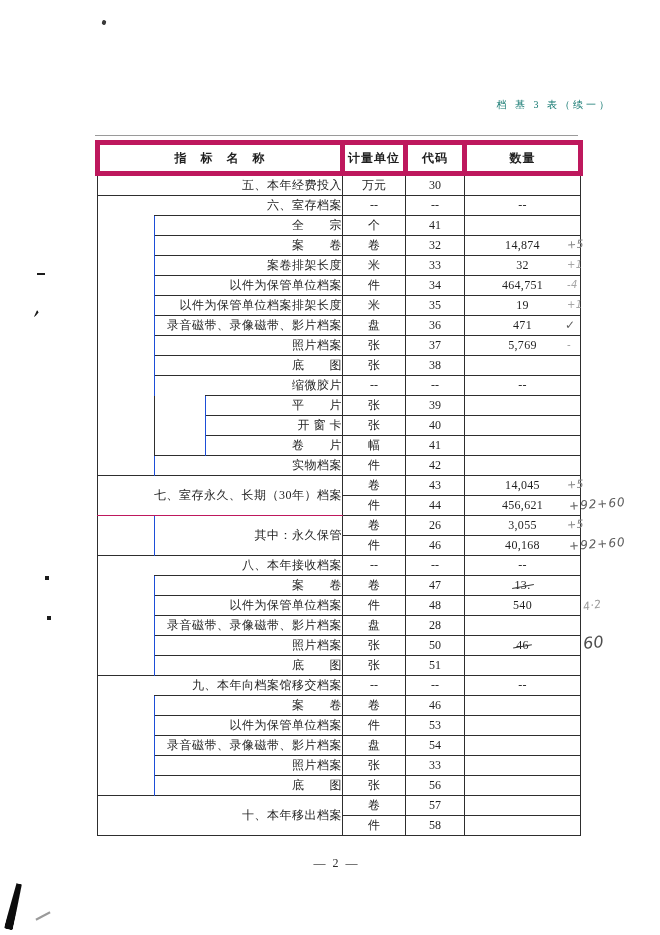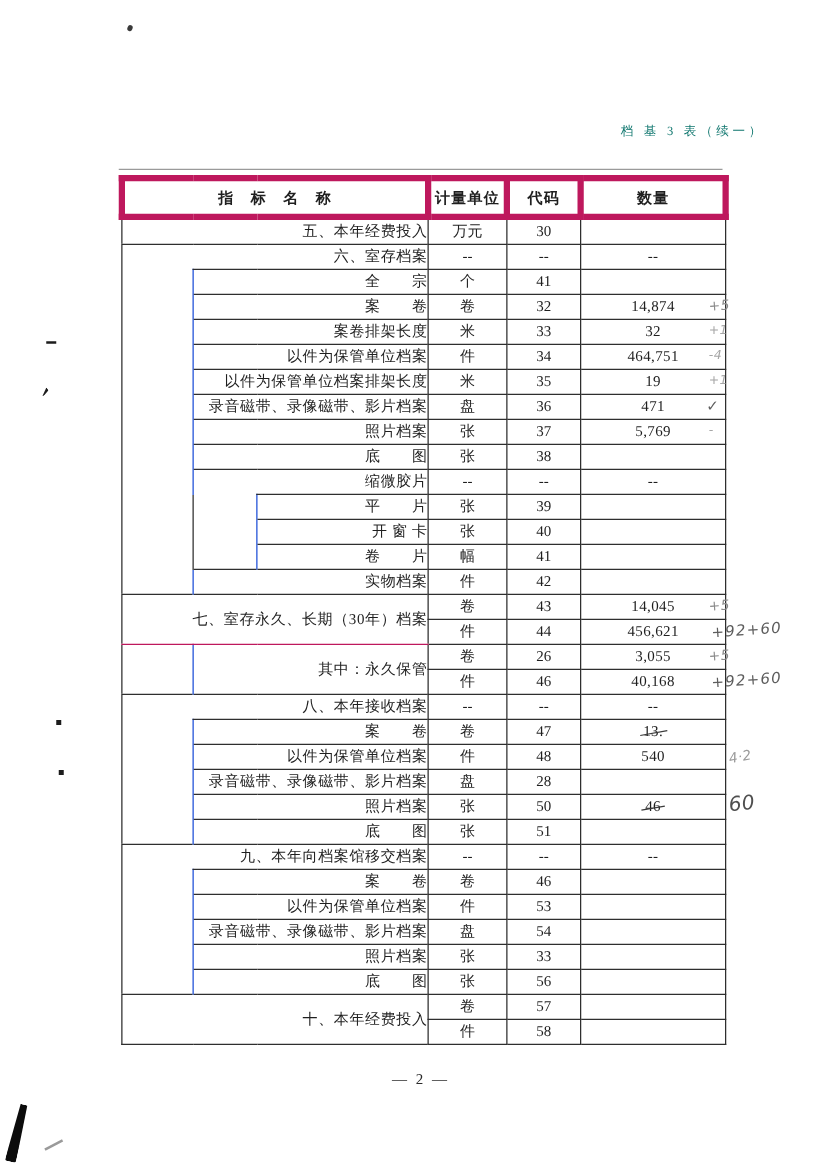--- a/index.html
+++ b/index.html
@@ -308,21 +308,21 @@
         <td class="qty"><span></span></td>
       </tr>
       <tr>
         <td class="spacer"></td>
         <td class="name l2" colspan="2">底　　图</td>
         <td class="unit">张</td>
         <td class="code">56</td>
         <td class="qty"><span></span></td>
       </tr>
       <tr>
-        <td class="name l1" colspan="3" rowspan="2">十、本年经费投入</td>
+        <td class="name l1" colspan="3" rowspan="2">十、本年移出档案</td>
         <td class="unit">卷</td>
         <td class="code">57</td>
         <td class="qty"><span></span></td>
       </tr>
       <tr>
         <td class="unit">件</td>
         <td class="code">58</td>
         <td class="qty"><span></span></td>
       </tr>
     </tbody>

